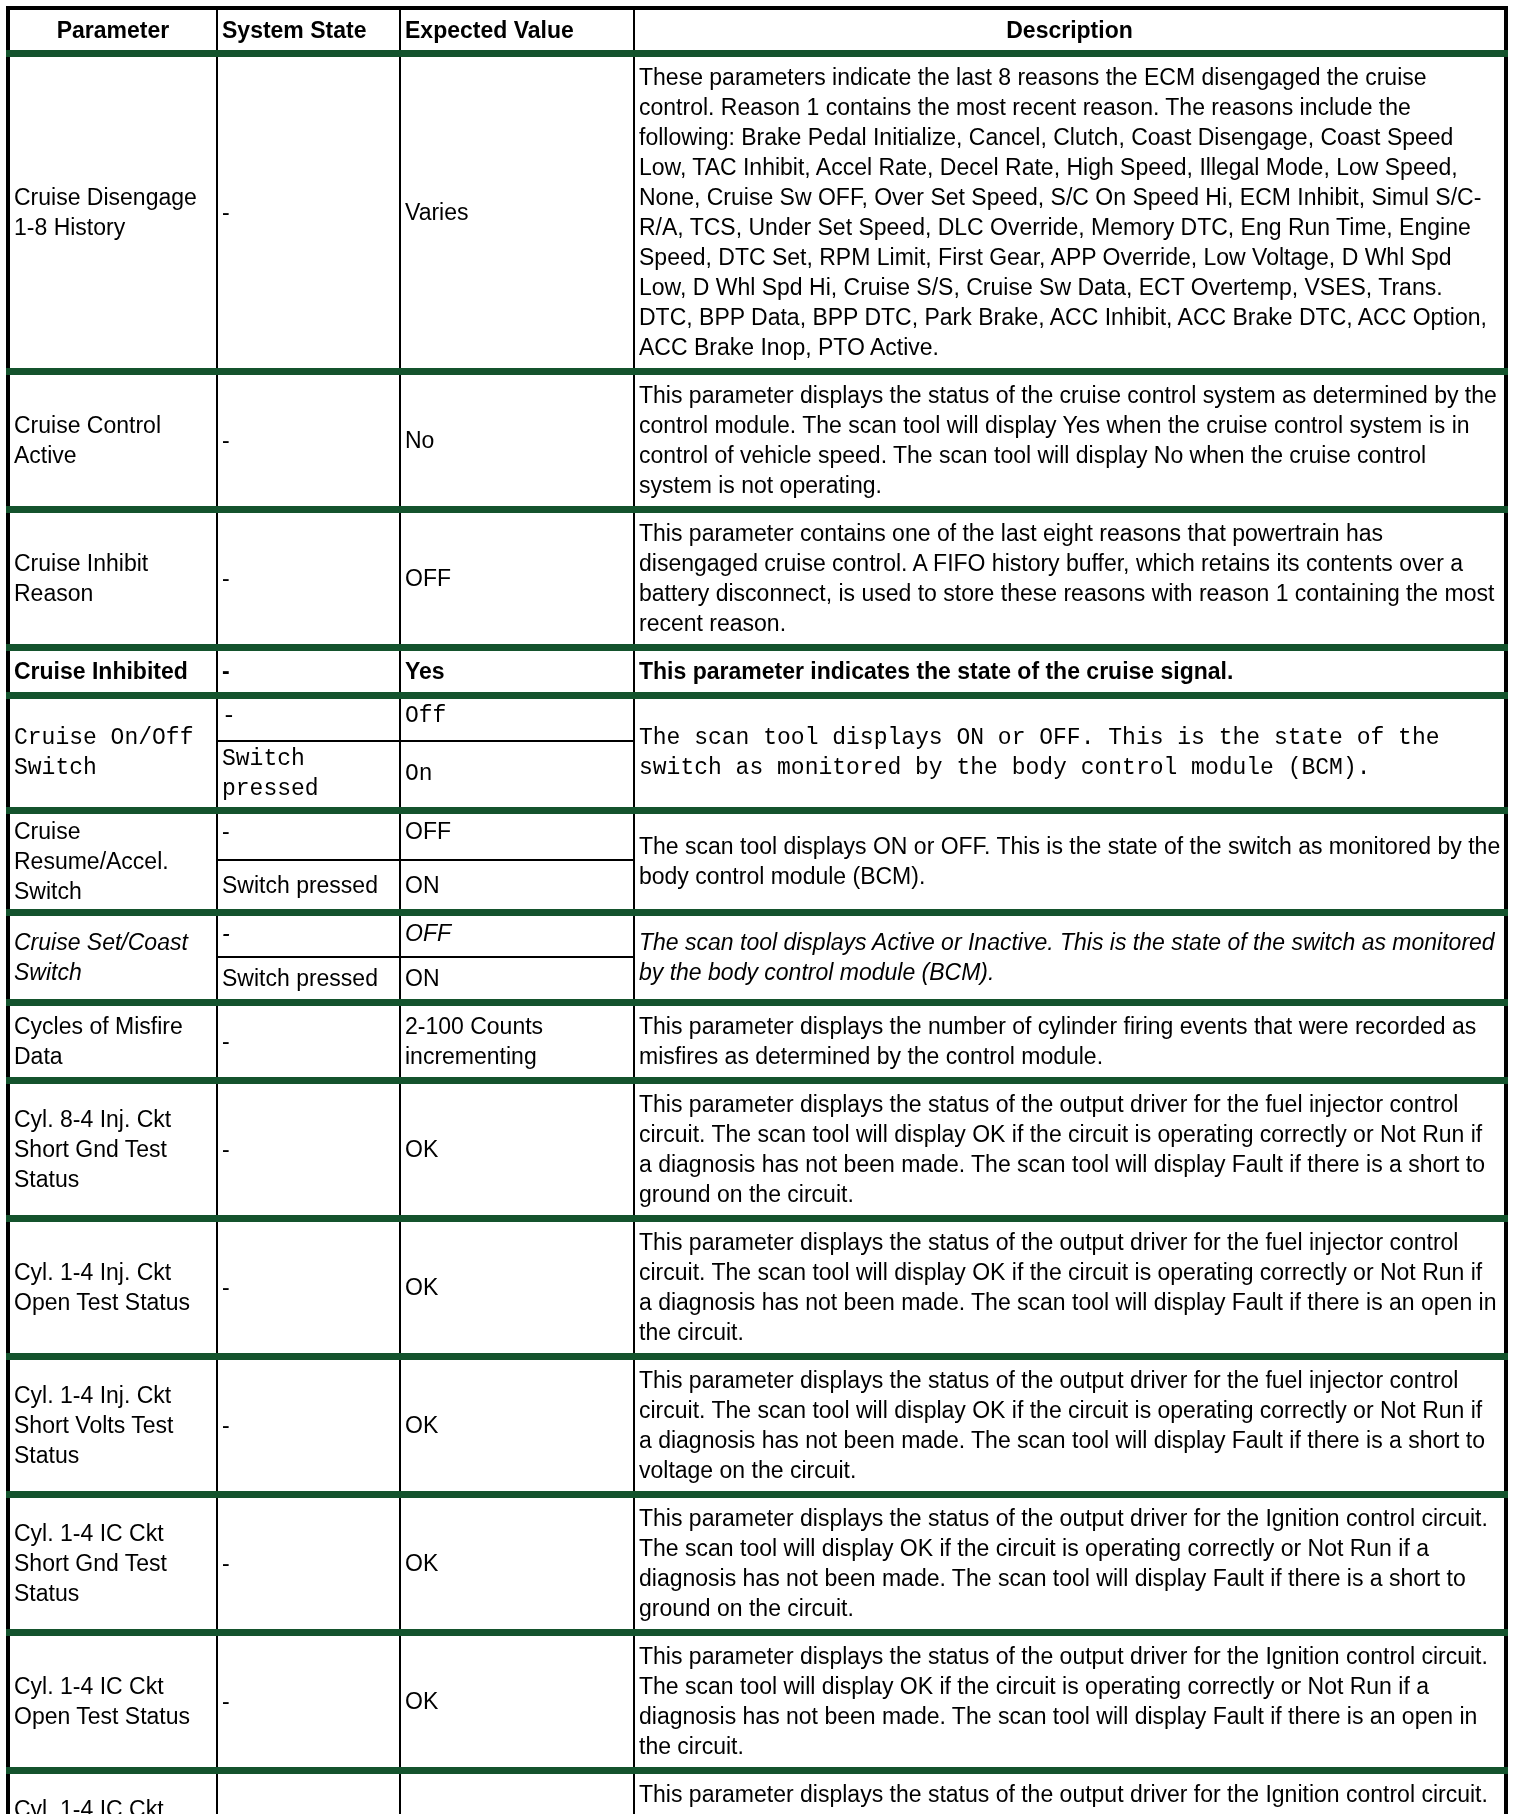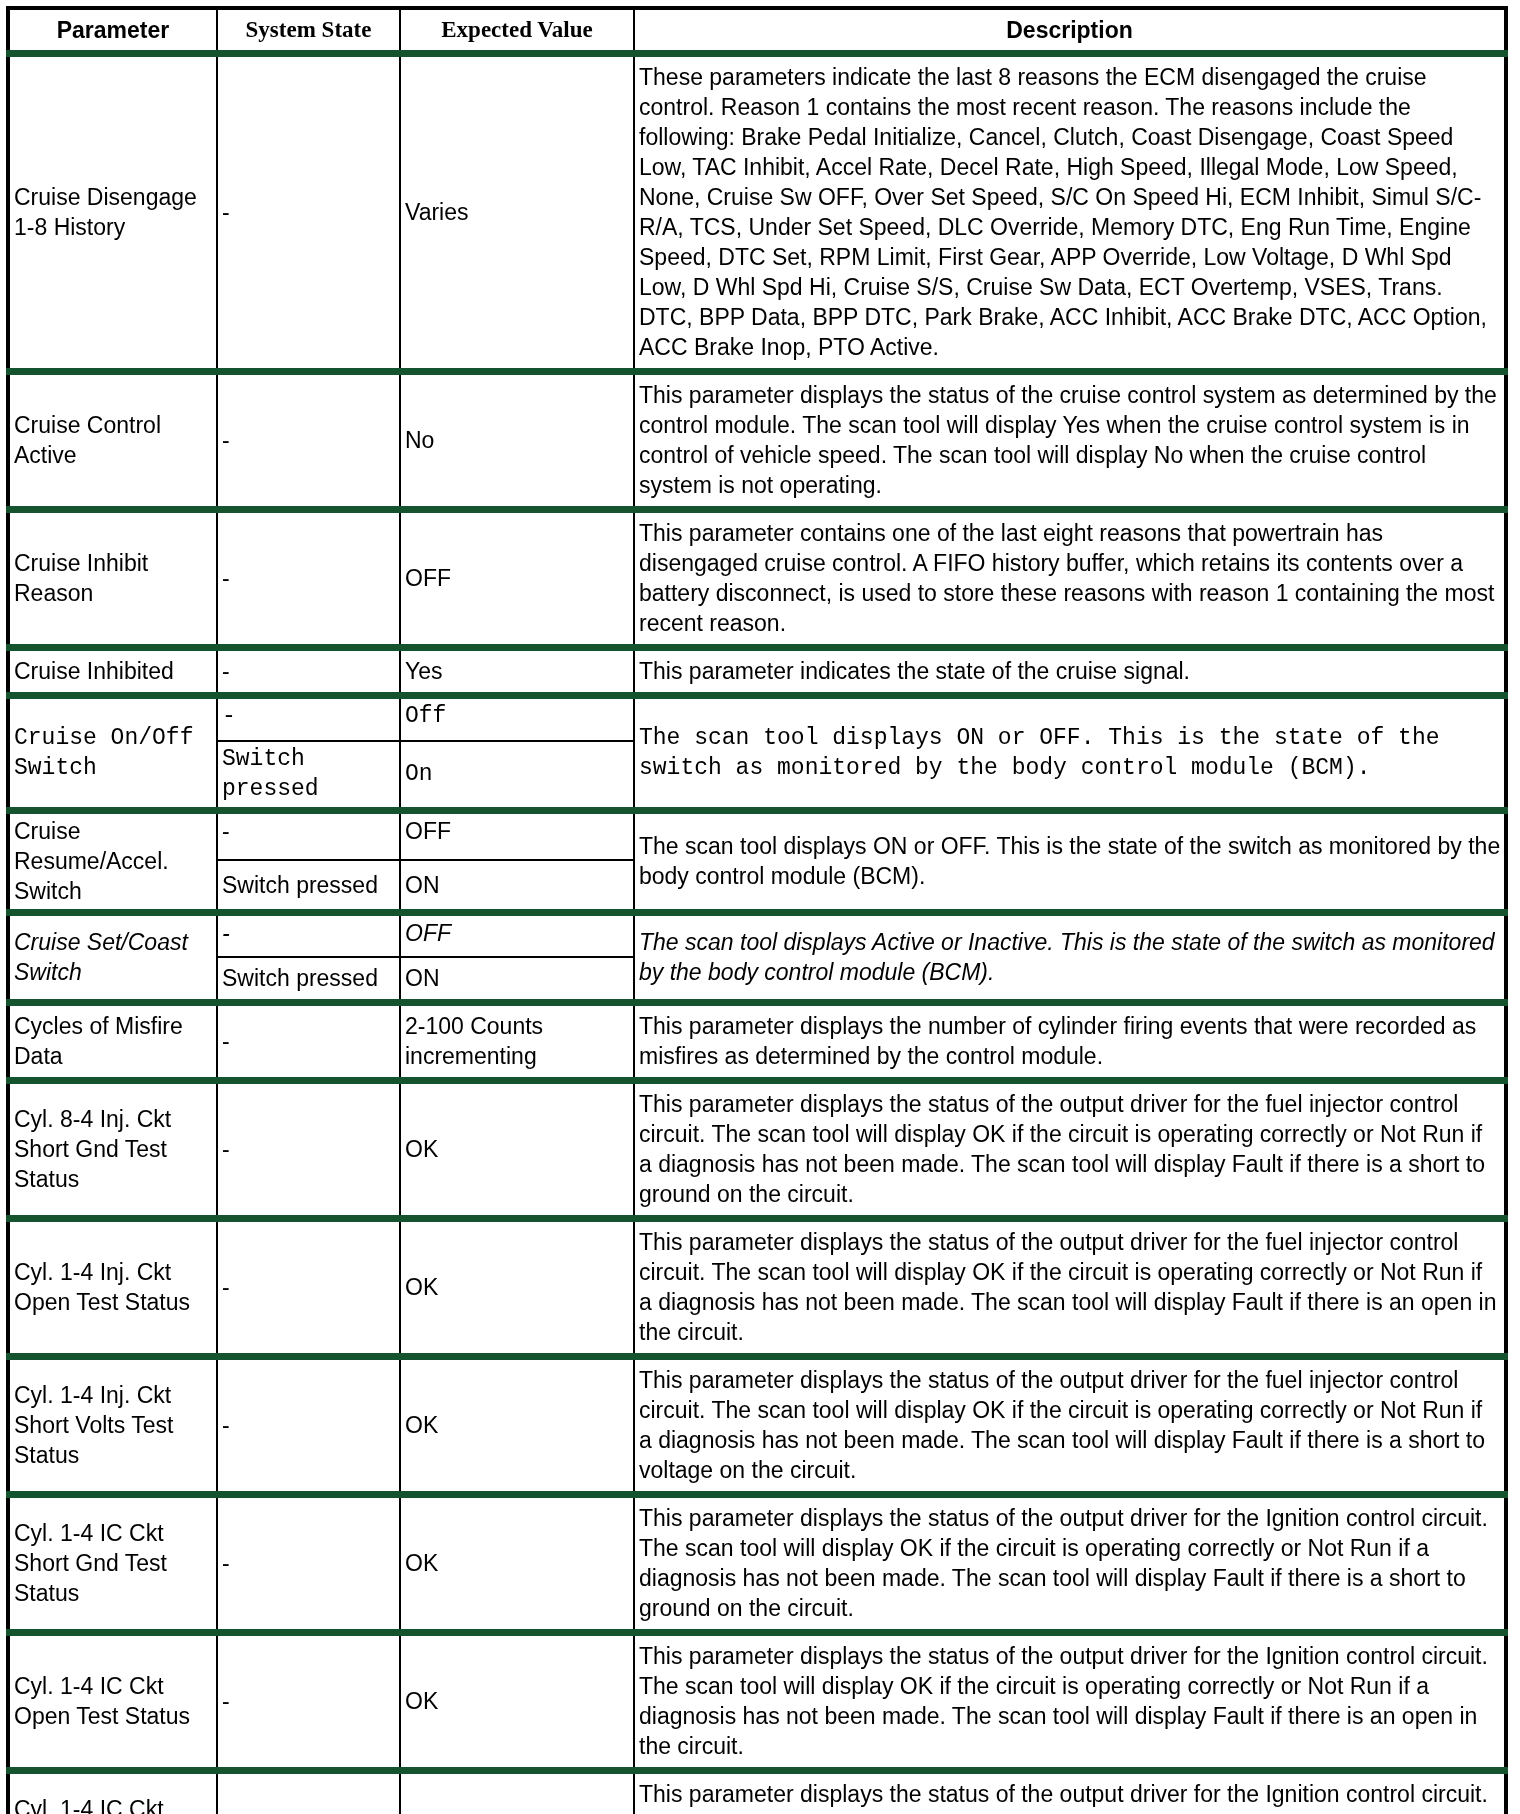--- a/index.html
+++ b/index.html
@@ -13,29 +13,29 @@
   }
   table.spec col.c1 { width: 209px; }
   table.spec col.c2 { width: 183px; }
   table.spec col.c3 { width: 234px; }
   table.spec col.c4 { width: auto; }
   table.spec th {
     font-weight: bold; height: 40px; padding: 0 4px;
     border-bottom: 4px solid #000; border-right: 2px solid #000;
     vertical-align: middle; white-space: nowrap;
   }
-  table.spec th.left { text-align: center; font-family: Liberation Serif, serif; }
+  table.spec th.left { text-align: left; }
   table.spec td {
     border: 2px solid #000; padding: 2px 3px 3px 4px;
     vertical-align: middle; text-align: left;
   }
   table.spec tr.main td { border-top: 7px solid #14532d; }
   .r-hist td { height: 306px; }
   .r-active td, .r-reason td { height: 126px; }
-  .r-inhibited td { height: 36px; }
+  .r-inhibited td { height: 36px; font-weight: bold; }
   .r-onoff-a td, .r-onoff-b td { height: 36px; font-family: Liberation Mono, monospace; }
   .r-res-a td { height: 40px; }
   .r-res-b td { height: 42px; }
   .r-set-a td { height: 35px; font-style: italic; }
   .r-set-b td { height: 36px; }
   .r-misfire td { height: 66px; }
   .r-cyl td { height: 126px; }
   .sub-top td.sub { vertical-align: top; }
 </style>
 </head>

